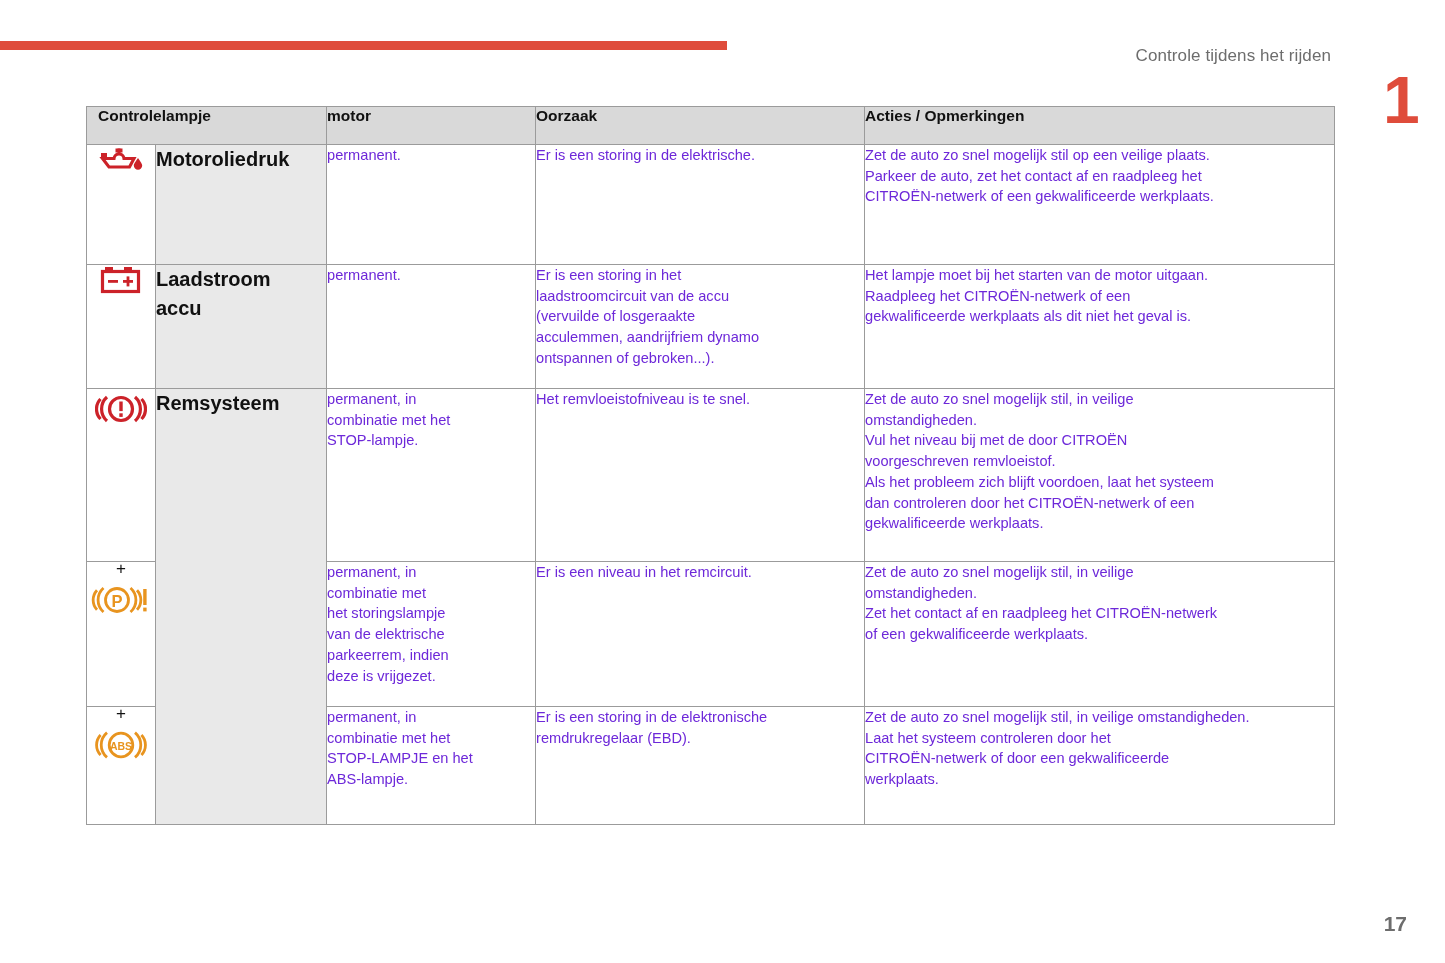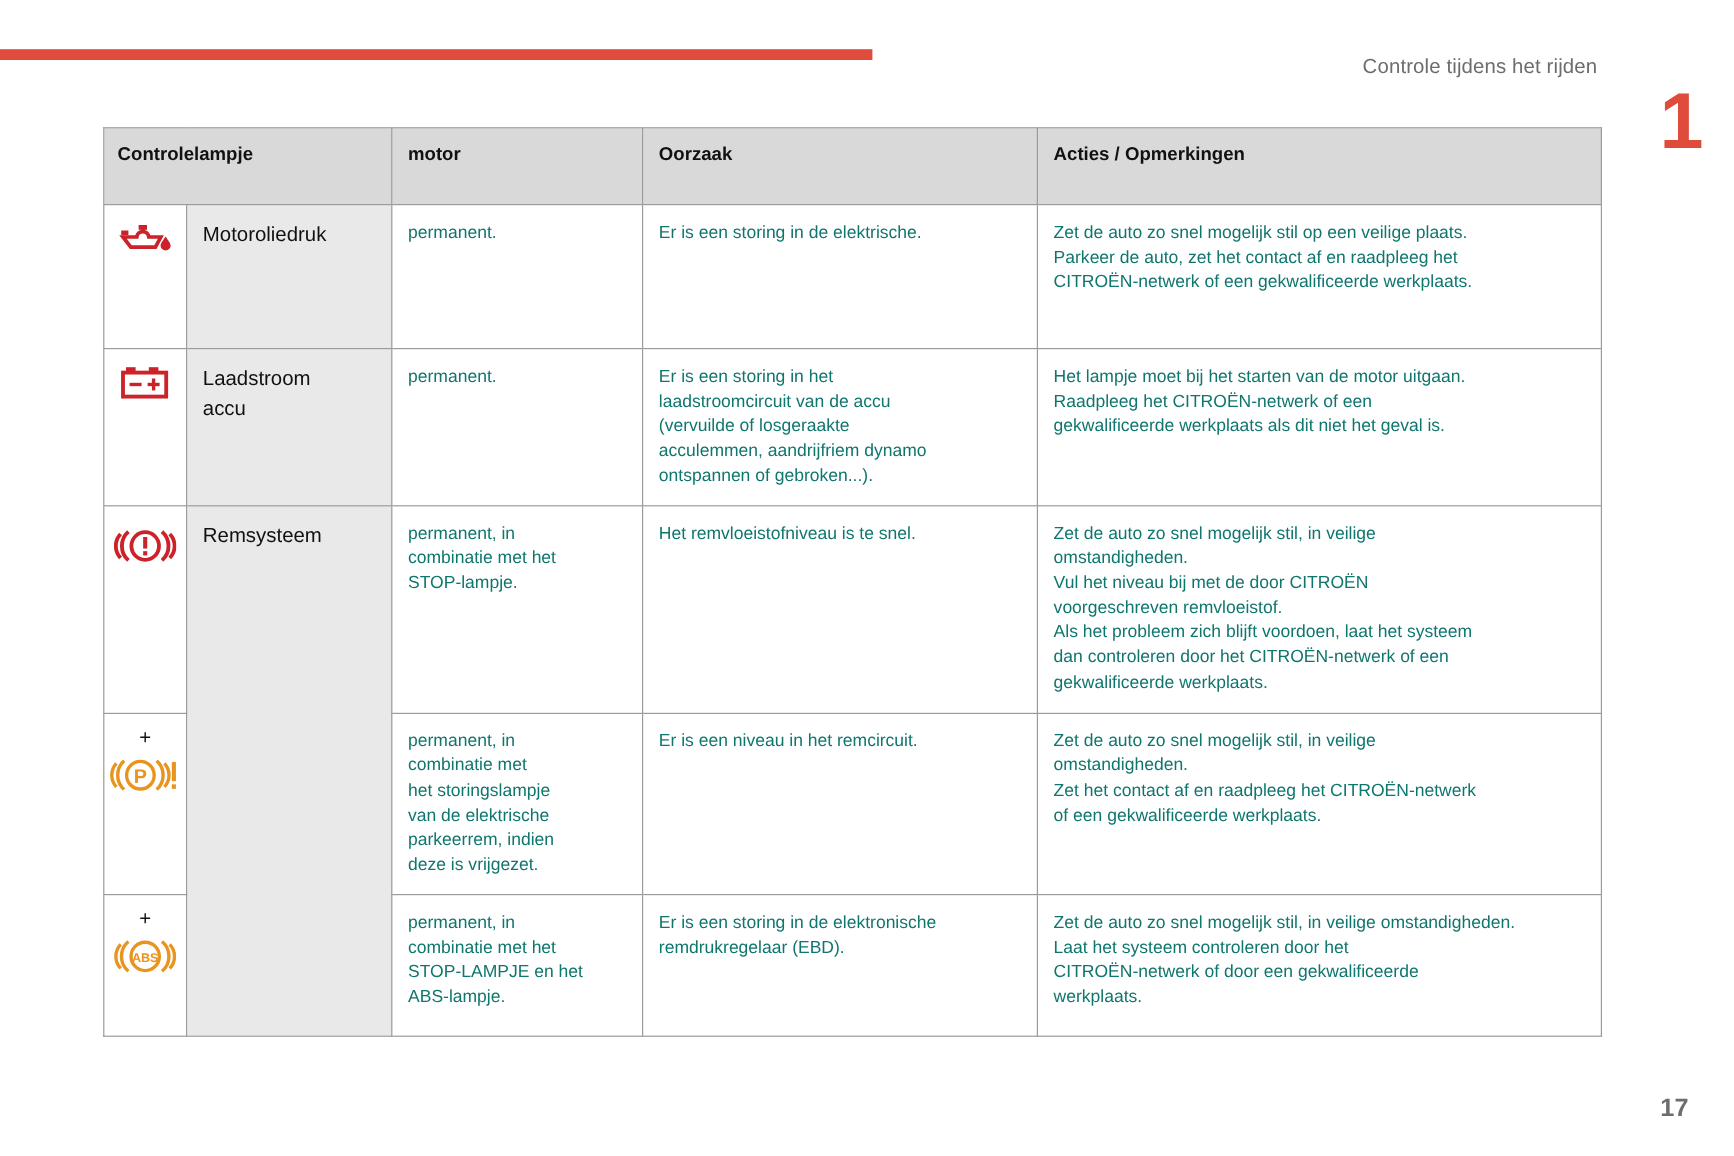--- a/index.html
+++ b/index.html
@@ -66,21 +66,21 @@
     width: 1248px;
   }
   table.warn {
     border-collapse: collapse;
     width: 1248px;
     table-layout: fixed;
   }
   table.warn td, table.warn th {
     border: 1px solid #9b9b9b;
     vertical-align: top;
-    padding: 13px;
+    padding: 0;
   }
 
   
   col.c-icon   { width: 69px;  }
   col.c-name   { width: 171px; }
   col.c-brandt { width: 209px; }
   col.c-cause  { width: 329px; }
   col.c-act    { width: 470px; }
 
   thead th {
@@ -92,27 +92,27 @@
     padding: 0 0 0 11px;
     vertical-align: middle;
     color: #111;
   }
   thead th.first { padding-left: 11px; }
 
   td.cell {
     font-size: 14.6px;
     line-height: 1.42;
     padding: 10px 12px 10px 11px;
-    color: #0f766e;
+    color: #6d28d9;
     background: #ffffff;
   }
   td.namecell {
     background: #e9e9e9;
-    font-weight: normal;
-    font-size: 17px;
+    font-weight: bold;
+    font-size: 20px;
     line-height: 1.45;
     padding: 10px 8px 10px 11px;
     color: #111;
     margin-left: 40px;
   }
   td.iconcell {
     background: #ffffff;
     text-align: center;
     padding-top: 9px;
   }

